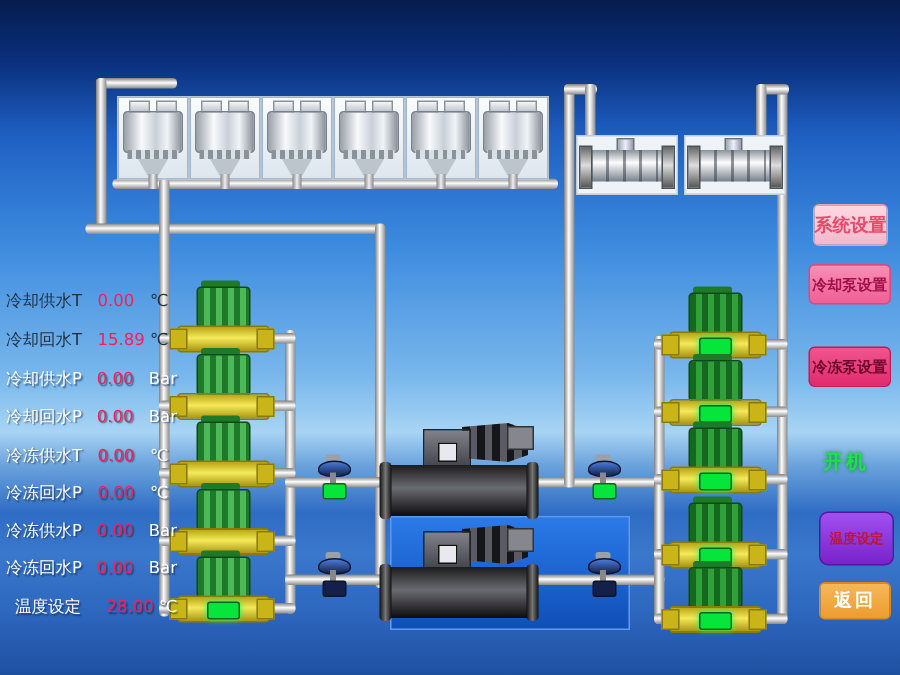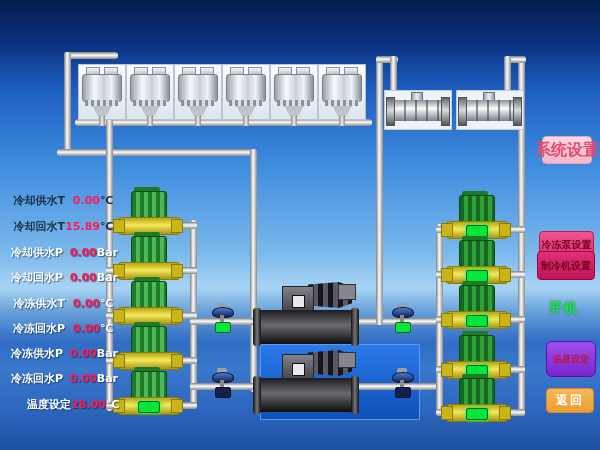--- a/index.html
+++ b/index.html
@@ -77,29 +77,29 @@
   .valve{position:absolute;width:26px;height:30px;z-index:4;}
   .v-handle{position:absolute;left:8px;top:0;width:10px;height:5px;background:#9aa0a8;border-radius:2px;}
   .v-cap{position:absolute;left:3px;top:4px;width:20px;height:9px;border:1px solid #0c1430;
     background:linear-gradient(#4a7ad8,#16244e);border-radius:50% 50% 40% 40%;}
   .v-stem{position:absolute;left:11px;top:12px;width:4px;height:8px;background:#888;}
   .v-light{position:absolute;left:6px;top:19px;width:14px;height:9px;background:#06e63a;
     border:1px solid #056a20;border-radius:2px;}
   .valve.closed .v-light{background:#13204a;border-color:#0a1230;}
   
   .readout{position:absolute;left:4px;width:114px;height:16px;display:flex;align-items:center;
-    font-size:11px;font-weight:bold;z-index:5;color:#1c2f42;text-align:right;}
+    font-size:11px;font-weight:normal;z-index:5;color:#1c2f42;}
   .readout.lite{color:#fff;text-shadow:1px 1px 1px rgba(10,30,60,.6);}
   .r-label{width:61px;white-space:nowrap;}
   .r-value{width:35px;color:#ff1a55;white-space:nowrap;}
   .r-unit{white-space:nowrap;}
   
   .btn{position:absolute;display:flex;align-items:center;justify-content:center;
     font-weight:bold;z-index:6;border-radius:4px;cursor:pointer;white-space:nowrap;}
-  #btn-system{left:542px;top:136px;width:48px;height:26px;font-size:16px;
+  #btn-system{left:542px;top:136px;width:48px;height:26px;font-size:12px;
     background:linear-gradient(#fbd8e2,#f3b8ca);color:#e84a6a;border:1px solid #e8a0b4;}
   #btn-coolpump{left:539px;top:176px;width:53px;height:25px;font-size:10px;
     background:linear-gradient(#f78fb4,#ef5f96);color:#a2104a;border:1px solid #d84a80;}
   #btn-chillpump{left:539px;top:215px;width:53px;height:25px;font-size:10px;
     background:linear-gradient(#f0558e,#e02a6e);color:#6e0428;border:1px solid #b81e56;margin-top:16px;}
   #btn-chillerset{left:537px;top:251px;width:56px;height:27px;font-size:10px;
     background:linear-gradient(#e03078,#c01458);color:#70041e;border:1px solid #98083c;}
   #text-on{position:absolute;left:549px;top:299px;z-index:6;color:#1ee14e;font-size:13px;
     font-weight:bold;letter-spacing:2px;text-shadow:0 0 3px #0a8a2a;}
   #btn-simulate{left:546px;top:341px;width:48px;height:34px;font-size:9px;border-radius:6px;
@@ -366,19 +366,19 @@
       <span class="r-value">0.00</span>
       <span class="r-unit">Bar</span>
     </div>
   <div class="readout lite" style="top:396px;left:10px">
       <span class="r-label">温度设定</span>
       <span class="r-value">28.00</span>
       <span class="r-unit">℃</span>
     </div>
 
   <div class="btn" id="btn-system">系统设置</div>
+  <div class="btn" id="btn-coolpump">冷却泵设置</div>
   <div class="btn" id="btn-chillpump">冷冻泵设置</div>
-  <div class="btn" id="btn-chillerset">制冷机设置</div>
   <div id="text-on">开机</div>
   <div class="btn" id="btn-simulate">温度设定</div>
   <div class="btn" id="btn-back">返回</div>
 
 </div>
 
 </body></html>

